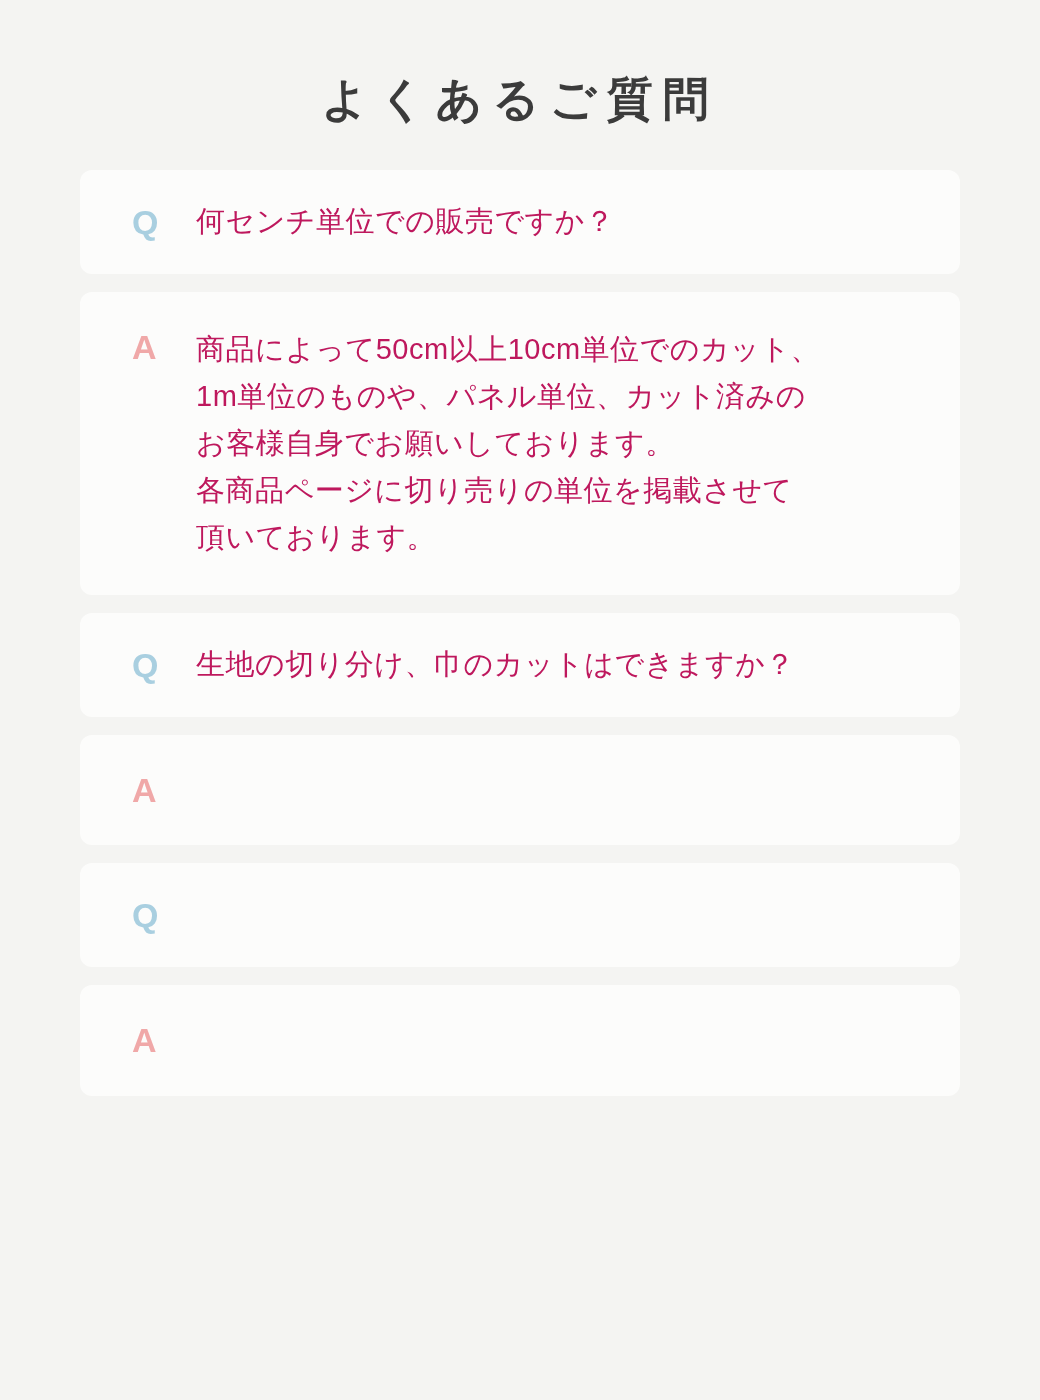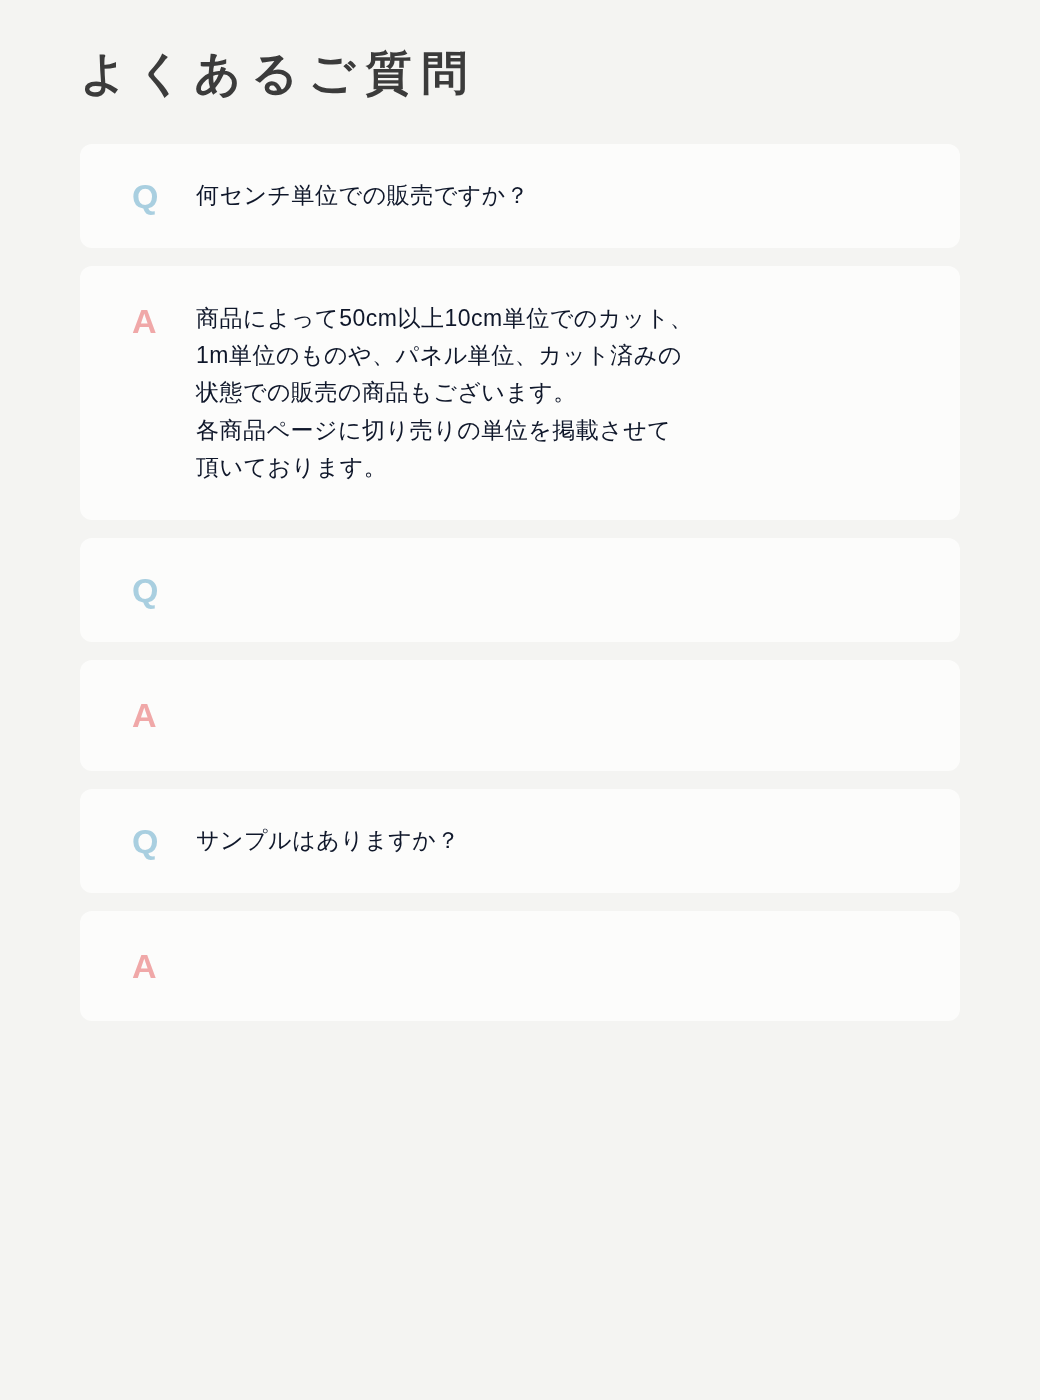--- a/index.html
+++ b/index.html
@@ -15,25 +15,26 @@
     overflow: hidden;
   }
   .page {
     width: 1040px;
     height: 1400px;
     box-sizing: border-box;
     padding: 0 80px;
     position: relative;
   }
   .page-title {
+    text-align: center;
     font-size: 46px;
     font-weight: bold;
     letter-spacing: 10px;
     color: #3b3b3b;
-    padding-top: 44px;
+    padding-top: 70px;
     padding-bottom: 0;
     margin: 0;
     line-height: 1.3;
   }
   .faq-list {
     margin-top: 40px;
   }
   .card {
     background: #fcfcfb;
     border-radius: 12px;
@@ -64,23 +65,23 @@
     color: #a9cfe0;
   }
   .marker.a {
     color: #f0a8a8;
   }
   .card.question .marker {
     line-height: 1;
   }
   .text {
     flex: 1 1 auto;
-    font-size: 23px;
+    font-size: 29px;
     line-height: 1.62;
-    color: #0f172a;
+    color: #be185d;
     letter-spacing: 0.5px;
     white-space: pre-line;
   }
   .card.question .text {
     line-height: 1.3;
   }
 </style>
 </head>
 <body>
 
@@ -91,34 +92,34 @@
   <div class="faq-list">
 
     <div class="card question">
       <div class="marker q">Q</div>
       <div class="text">何センチ単位での販売ですか？</div>
     </div>
     <div class="card answer">
       <div class="marker a">A</div>
       <div class="text">商品によって50cm以上10cm単位でのカット、
 1m単位のものや、パネル単位、カット済みの
-状態での販売の商品もございます。
+お客様自身でお願いしております。
 各商品ページに切り売りの単位を掲載させて
 頂いております。</div>
+    </div>
+
+    <div class="card question">
+      <div class="marker q">Q</div>
+      <div class="text">生地の切り分け、巾のカットはできますか？</div>
+    </div>
+    <div class="card answer">
+      <div class="marker a">A</div>
     </div>
 
     <div class="card question">
       <div class="marker q">Q</div>
     </div>
     <div class="card answer">
       <div class="marker a">A</div>
     </div>
 
-    <div class="card question">
-      <div class="marker q">Q</div>
-      <div class="text">サンプルはありますか？</div>
-    </div>
-    <div class="card answer">
-      <div class="marker a">A</div>
-    </div>
-
   </div>
 </div>
 
 </body></html>

